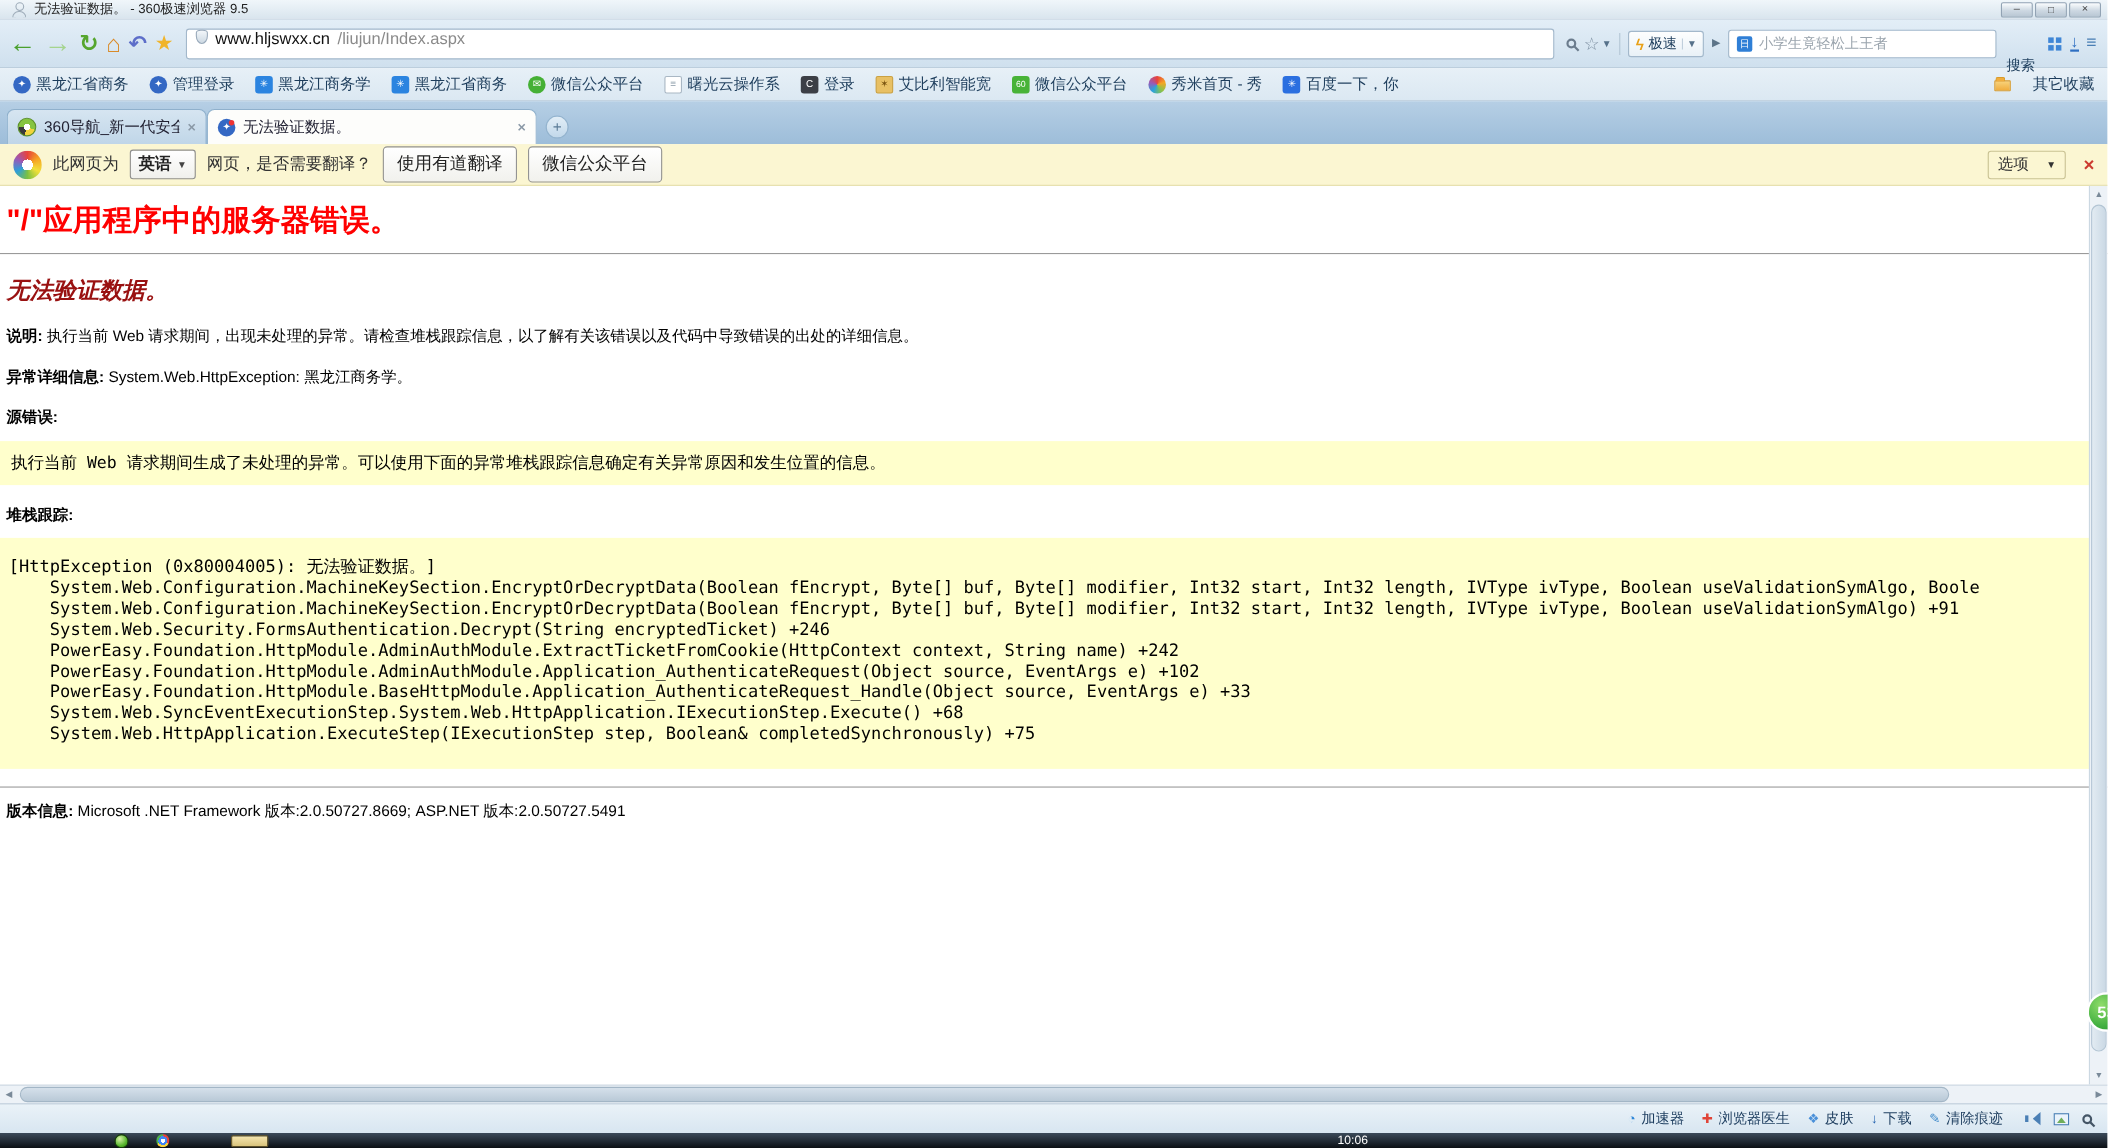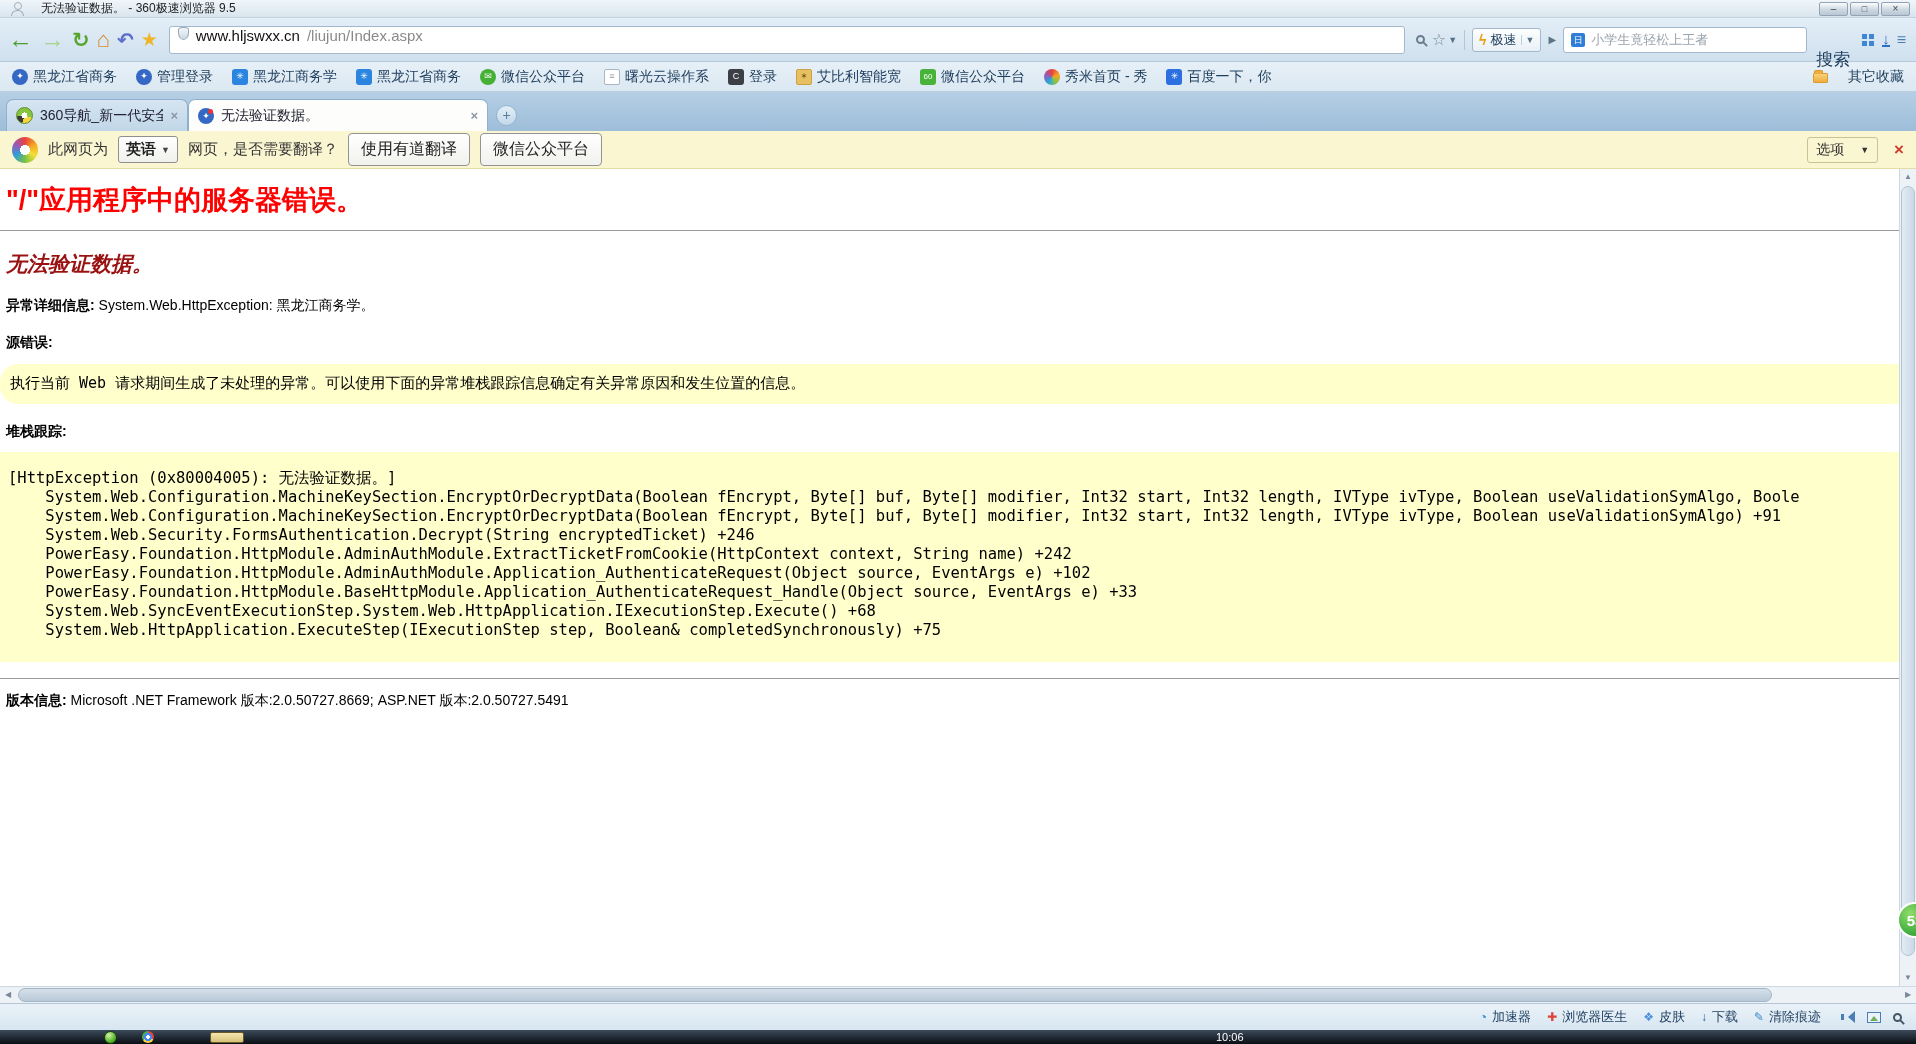--- a/index.html
+++ b/index.html
@@ -1,21 +1,21 @@
 <!DOCTYPE html>
 <html><head>
 <meta charset="utf-8">
 <style>
   * { margin:0; padding:0; box-sizing:border-box; }
   html,body { width:1916px; height:1044px; overflow:hidden; }
   body { font-family:"Liberation Sans","DejaVu Sans",sans-serif; background:#fff; position:relative; }
 
   
   .titlebar { height:18px; background:linear-gradient(#f0f6fa,#d9e5ee); border-bottom:1px solid #c2d2e0;
-              display:flex; align-items:center; padding:3px 4px;gap:10px; }
+              display:flex; align-items:center; padding:3px 4px; }
   .user-ic { width:13px; height:13px; position:relative; margin:0 8px 0 6px; }
   .user-ic::before { content:""; position:absolute; left:3.5px; top:0; width:6px; height:6px; border:1.5px solid #9fadba; border-radius:50%; }
   .user-ic::after  { content:""; position:absolute; left:1px; bottom:-1px; width:11px; height:5px; border:1.5px solid #9fadba; border-bottom:none; border-radius:6px 6px 0 0; }
   .title-text { font-size:12px; color:#222; }
   .win-controls { margin-left:auto; display:flex; gap:2px; padding-right:2px; }
   .winbtn { width:29px; height:14px; border:1px solid #92a3b4; border-radius:2px;
             background:linear-gradient(#fbfdfe,#cdd8e2 55%,#b9c7d4); color:#444; font-size:10px; line-height:12px; text-align:center; }
   .winbtn.min::before { content:"–"; } .winbtn.max::before { content:"□"; font-size:9px; } .winbtn.close::before { content:"×"; }
 
   
@@ -42,21 +42,21 @@
   .speed-pill { display:flex; align-items:center; gap:4px; border:1px solid #a3b8cb; background:linear-gradient(#fdfefe,#e9f1f7);
                 border-radius:3px; height:24px; padding:0 6px; }
   .bolt { color:#e8a017; font-size:14px; font-weight:bold; }
   .speed-label { font-size:13px; color:#1d3d5c; }
   .speed-pill .caret { font-size:9px; color:#56718a; border-left:1px solid #c0cfdc; padding-left:4px; }
   .mini-next { font-size:10px; color:#5c7488; }
   .searchbox { width:244px; height:26px; background:#fff; border:1px solid #a3b8cb; border-radius:3px;
                display:flex; align-items:center; gap:6px; padding:0 7px; }
   .search-engine-ic { width:14px; height:14px; background:#2f7fd6; border-radius:2px; color:#fff; font-size:9px; line-height:14px; text-align:center; }
   .search-text { font-size:13px; color:#9aa4ad; white-space:nowrap; overflow:hidden; }
-  .search-go { font-size:17px; color:#1d3d5c; padding:0 2px;margin-top:40px; }
+  .search-go { font-size:13px; color:#1d3d5c; padding:0 2px;margin-top:40px; }
   .grid-ic { width:5px; height:5px; background:#3f86d6; box-shadow:7px 0 #3f86d6,0 7px #3f86d6,7px 7px #3f86d6; margin:0 8px 7px 3px; }
   .dl-ic { font-size:15px; font-weight:bold; color:#2e6fc2; border-bottom:2px solid #2e6fc2; line-height:13px; }
   .menu-ic { font-size:16px; color:#4a7fb5; font-weight:bold; }
 
   
   .bookmarksbar { height:30px; background:linear-gradient(#e7f0f7,#dbe8f2); border-bottom:1px solid #bdcfde;
                   display:flex; align-items:center; padding:0 12px; gap:19px; }
   .bm-item { display:flex; align-items:center; gap:5px; font-size:14px; color:#1d3d5c; white-space:nowrap; }
   .bm-ic { width:16px; height:16px; display:inline-flex; align-items:center; justify-content:center;
            font-size:9px; line-height:1; border-radius:3px; }
@@ -94,21 +94,21 @@
   .tr-options .caret { font-size:9px; }
   .tr-close { color:#cc3b2f; font-size:17px; font-weight:bold; margin-left:6px; }
 
   
   .page { position:absolute; left:0; top:169px; width:1916px; height:817px; background:#fff; overflow:hidden; }
   .err-h1 { margin:13px 0 12px 6px; font-size:27px; font-weight:bold; color:#f00; }
   .rule { border:none; border-top:1px solid #9a9a9a; height:0; }
   .err-h2 { margin:19px 0 0 6px; font-size:21px; font-style:italic; font-weight:bold; color:#911; font-family:"Liberation Serif","DejaVu Serif",serif; }
   .err-p { margin:19px 0 0 6px; font-size:14px; color:#000; }
   .err-p b { font-weight:bold; }
-  .codebox { margin-top:12px; width:100%; background:#ffffcc; padding:10px 4px 11px 10px;border-radius:18px; }
+  .codebox { margin-top:12px; width:100%; background:#ffffcc; padding:10px 4px 11px 10px; }
   .codebox code { font-family:"DejaVu Sans Mono","Liberation Mono",monospace; font-size:15px; color:#000; }
   .stackbox { margin-top:11px; width:100%; background:#ffffcc; padding:17px 0 22px 8px; }
   .stackbox pre { font-family:"DejaVu Sans Mono","Liberation Mono",monospace; font-size:15.5px; line-height:19px; white-space:pre; color:#000; }
   .rule2 { margin-top:16px; }
   .version-p { margin-top:13px; }
 
   
   .vscroll { position:absolute; right:0; top:169px; width:17px; height:817px; background:#edf2f7; border-left:1px solid #ccd8e2; }
   .vscroll .arr { position:absolute; left:0; width:16px; height:16px; font-size:8px; color:#7a8a99; text-align:center; line-height:16px; }
   .vscroll .arr.up { top:0; } .vscroll .arr.down { bottom:0; }
@@ -276,20 +276,21 @@
     <span>选项</span>
     <span class="caret">▼</span>
   </span>
   <span class="tr-close">×</span>
 </div>
 
 <div class="page">
   <h1 class="err-h1">"/"应用程序中的服务器错误。</h1>
   <hr class="rule">
   <h2 class="err-h2">无法验证数据。</h2>
+  <p class="err-p"><b>说明:</b><span> 执行当前 Web 请求期间，出现未处理的异常。请检查堆栈跟踪信息，以了解有关该错误以及代码中导致错误的出处的详细信息。</span></p>
   <p class="err-p"><b>异常详细信息:</b><span> System.Web.HttpException: 黑龙江商务学。</span></p>
   <p class="err-p"><b>源错误:</b></p>
   <div class="codebox">
     <code>执行当前 Web 请求期间生成了未处理的异常。可以使用下面的异常堆栈跟踪信息确定有关异常原因和发生位置的信息。</code>
   </div>
   <p class="err-p"><b>堆栈跟踪:</b></p>
   <div class="stackbox">
     <pre>[HttpException (0x80004005): 无法验证数据。]
     System.Web.Configuration.MachineKeySection.EncryptOrDecryptData(Boolean fEncrypt, Byte[] buf, Byte[] modifier, Int32 start, Int32 length, IVType ivType, Boolean useValidationSymAlgo, Boole
     System.Web.Configuration.MachineKeySection.EncryptOrDecryptData(Boolean fEncrypt, Byte[] buf, Byte[] modifier, Int32 start, Int32 length, IVType ivType, Boolean useValidationSymAlgo) +91

